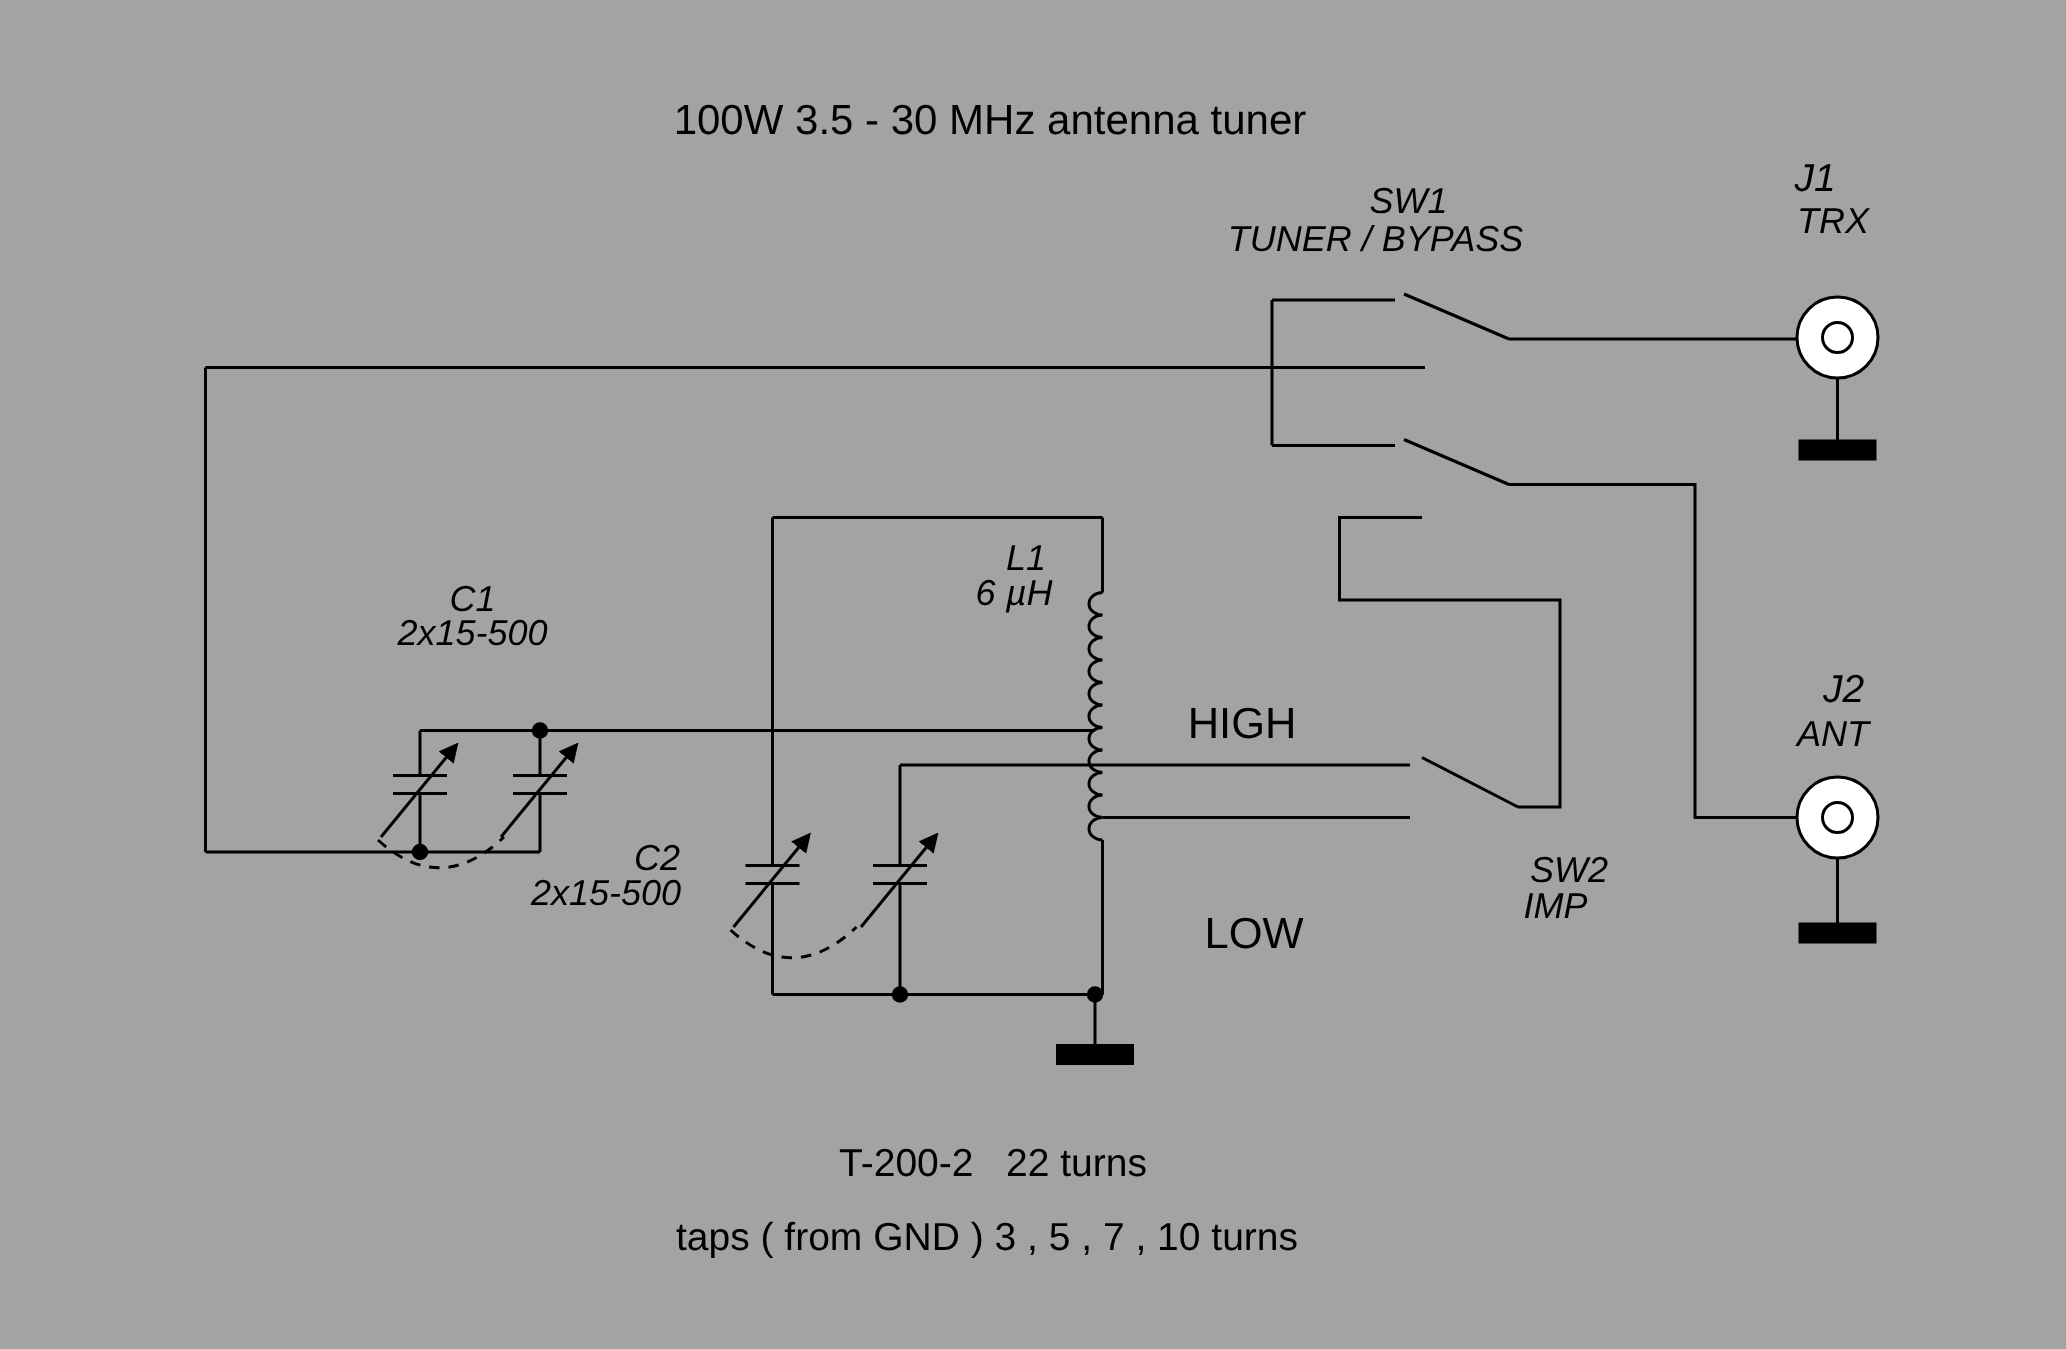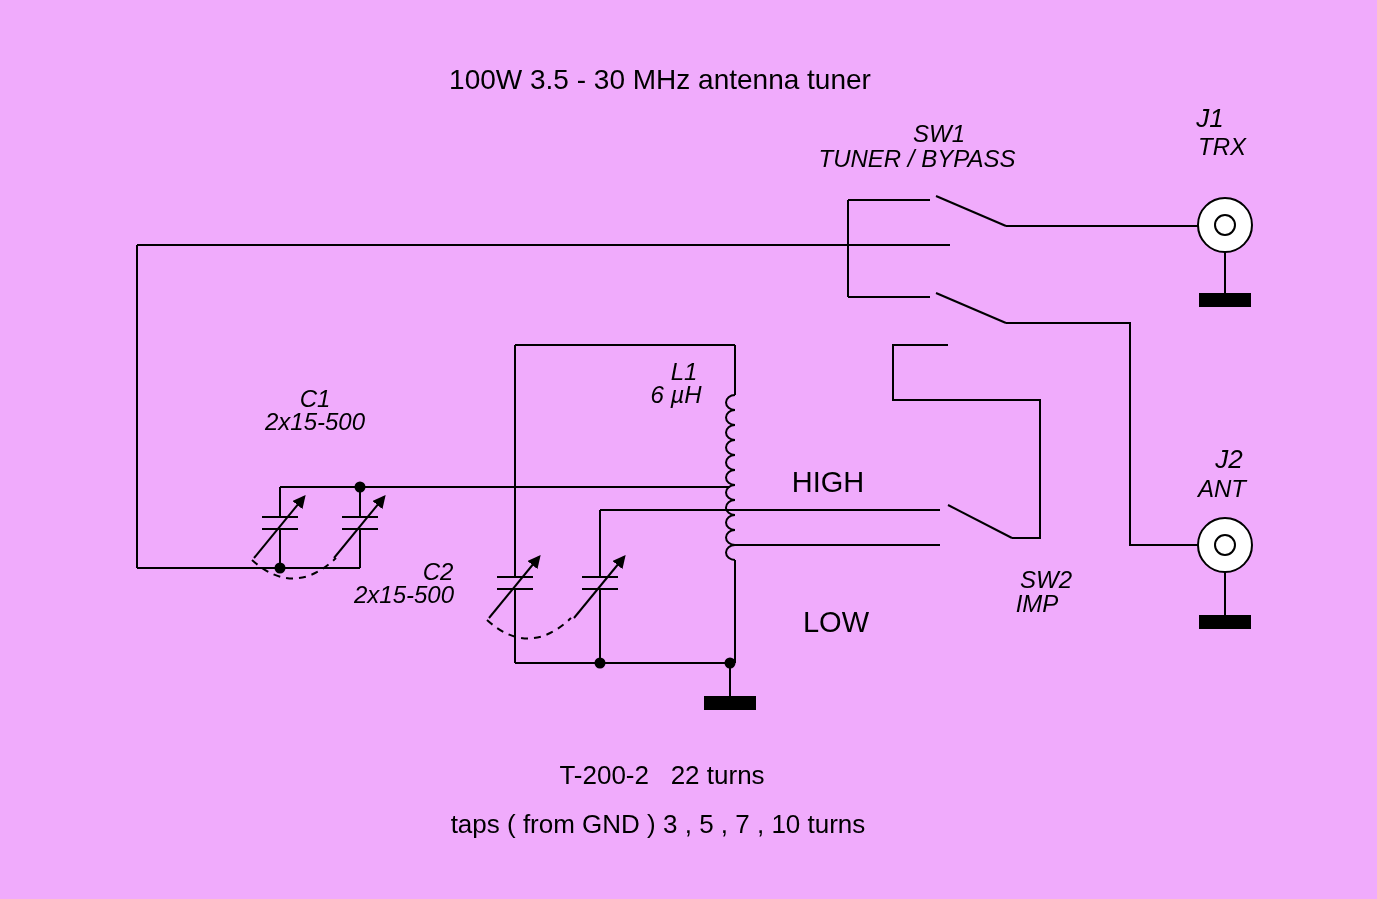--- a/index.html
+++ b/index.html
@@ -1,16 +1,16 @@
 <!DOCTYPE html>
 <html><head>
 <meta charset="utf-8">
 <style>
   html,body{margin:0;padding:0;background:#ffffff;}
-  #canvas{position:relative;width:1377px;height:899px;background:#f0abfc;overflow:hidden;}
+  #canvas{position:relative;width:1377px;height:899px;background:#a3a3a3;overflow:hidden;}
   svg{display:block;font-family:"Liberation Sans", sans-serif;}
   .wire{fill:none;stroke:#000000;stroke-width:2;}
   .dashed{fill:none;stroke:#000000;stroke-width:2;stroke-dasharray:7 6;}
   .dot{fill:#000000;stroke:none;}
   .gndbar{fill:#000000;stroke:none;}
   .conn{fill:#ffffff;stroke:#000000;stroke-width:2;}
   text{fill:#000000;}
   .title{font-size:28px;}
   .lbl{font-size:24px;font-style:italic;}
   .lbl-big{font-size:26px;font-style:italic;}

